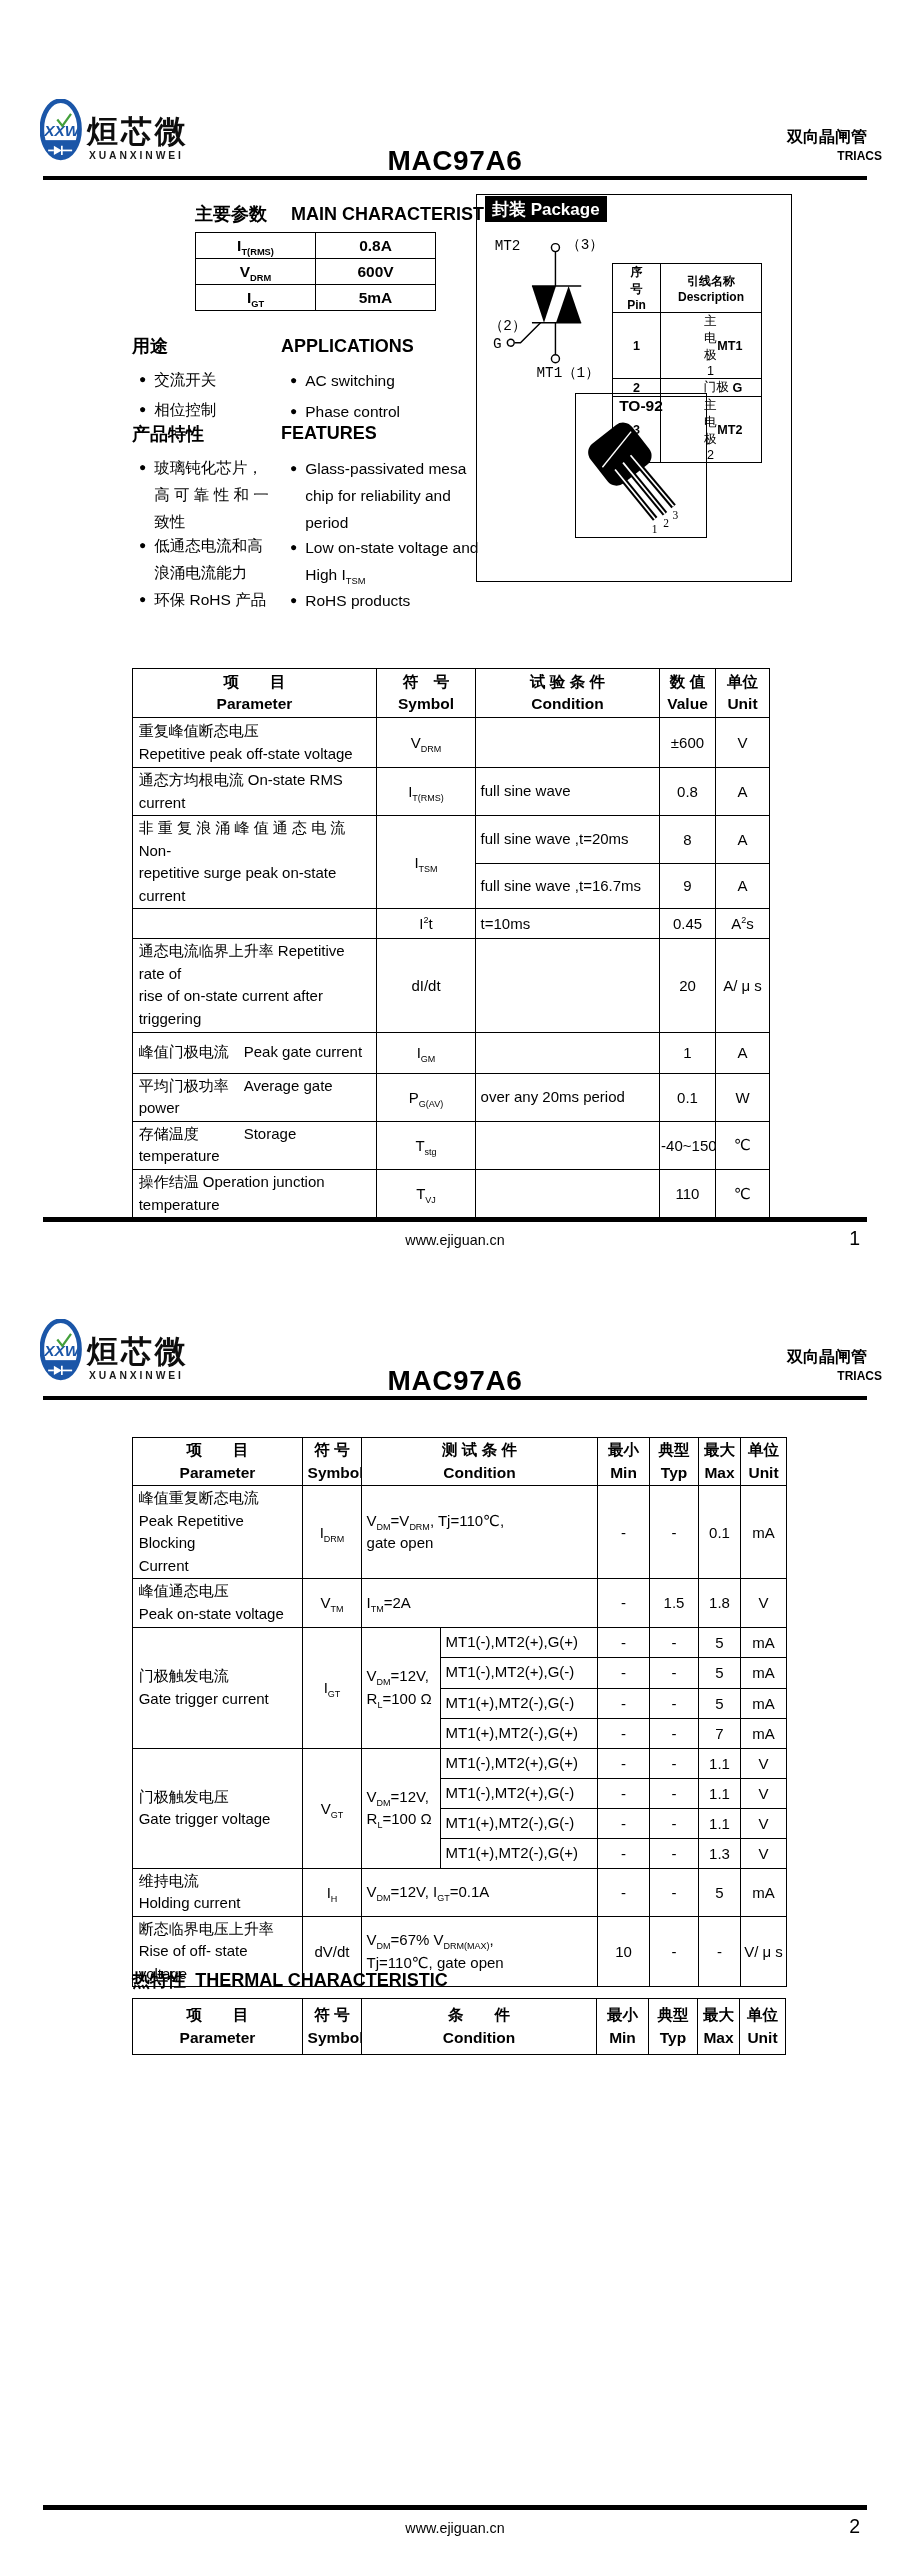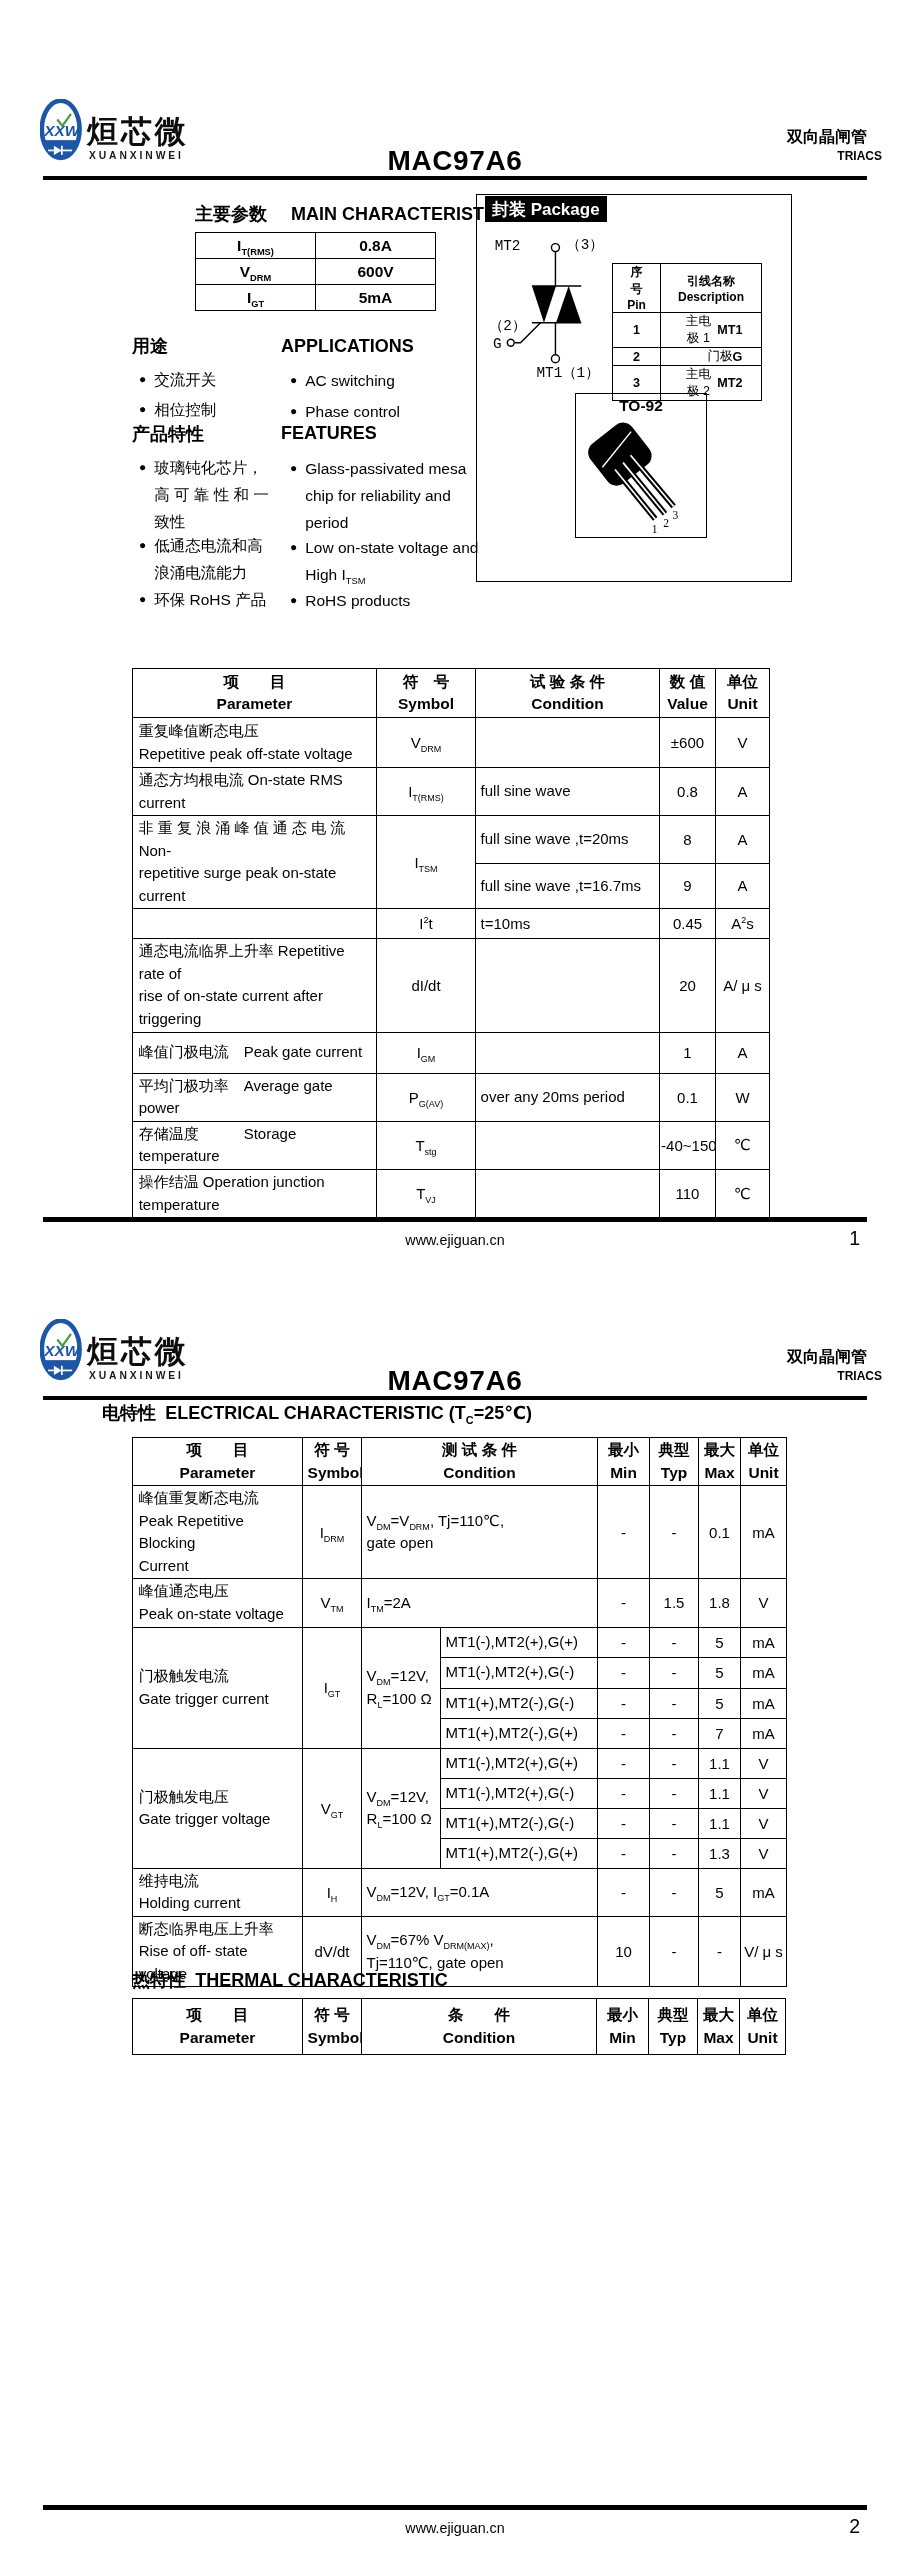--- a/index.html
+++ b/index.html
@@ -31,21 +31,21 @@
   .dtab .cond{text-align:left;line-height:1.5;}
   .dtab .thin{border-top-width:1.1px;}
   sub{font-size:60%;line-height:0;}
   sup{font-size:60%;line-height:0;}
   
   .mini td{border:1.1px solid #000;font-size:15.5px;font-weight:700;text-align:center;}
   
   .pkg-box{position:absolute;left:476px;top:194px;width:314px;height:386px;border:1.7px solid #000;}
   .pkg-label{position:absolute;left:8px;top:1.1px;background:#000;color:#fff;font-size:17px;font-weight:700;padding:1.7px 6.9px;white-space:nowrap;}
   .pin-tab td{border:1.1px solid #000;font-size:12.6px;text-align:center;padding:0 14px;}
-  .pin-tab .nm{display:flex;justify-content:flex-end;align-items:center;padding:0 4.6px;}
+  .pin-tab .nm{display:flex;justify-content:space-between;align-items:center;padding:0 4.6px;margin-left:24px;}
   .pin-tab .nm .en{font-weight:700;}
   .to92{position:absolute;left:98px;top:198px;width:130px;height:143px;border:1.1px solid #000;}
   .to92-label{position:absolute;left:0;top:3.4px;width:100%;text-align:center;font-size:15.5px;font-weight:700;}
   
   .blt-item{display:flex;align-items:flex-start;font-size:15.5px;line-height:27px;white-space:nowrap;}
   .blt-item .dot{font-size:12px;margin-right:8px;line-height:27px;}
 </style>
 </head>
 <body>
 
@@ -384,24 +384,20 @@
       <line x1="38" y1="90" x2="56" y2="90" stroke="#fff" stroke-width="3"></line>
     </svg>
     <div class="brand-cn">烜芯微</div>
     <div class="brand-en">XUANXINWEI</div>
     <div class="part-title">MAC97A6</div>
     <div class="cat-cn">双向晶闸管</div>
     <div class="cat-en">TRIACS</div>
     <div class="rule"></div>
   </div>
 
-  <div class="abs sec-h" style="left:102px;top:1401px;gap:9.2px;">
-    <span>电特性</span>
-    <span class="en">ELECTRICAL CHARACTERISTIC (T<sub>C</sub>=25℃)</span>
-  </div>
   <table class="abs dtab" style="left:132px;top:1437px;width:654px;">
     <colgroup>
         <col style="width:170px">
         <col style="width:59px">
         <col style="width:79px">
         <col style="width:157px">
         <col style="width:52px">
         <col style="width:49px">
         <col style="width:42px">
         <col style="width:46px">

